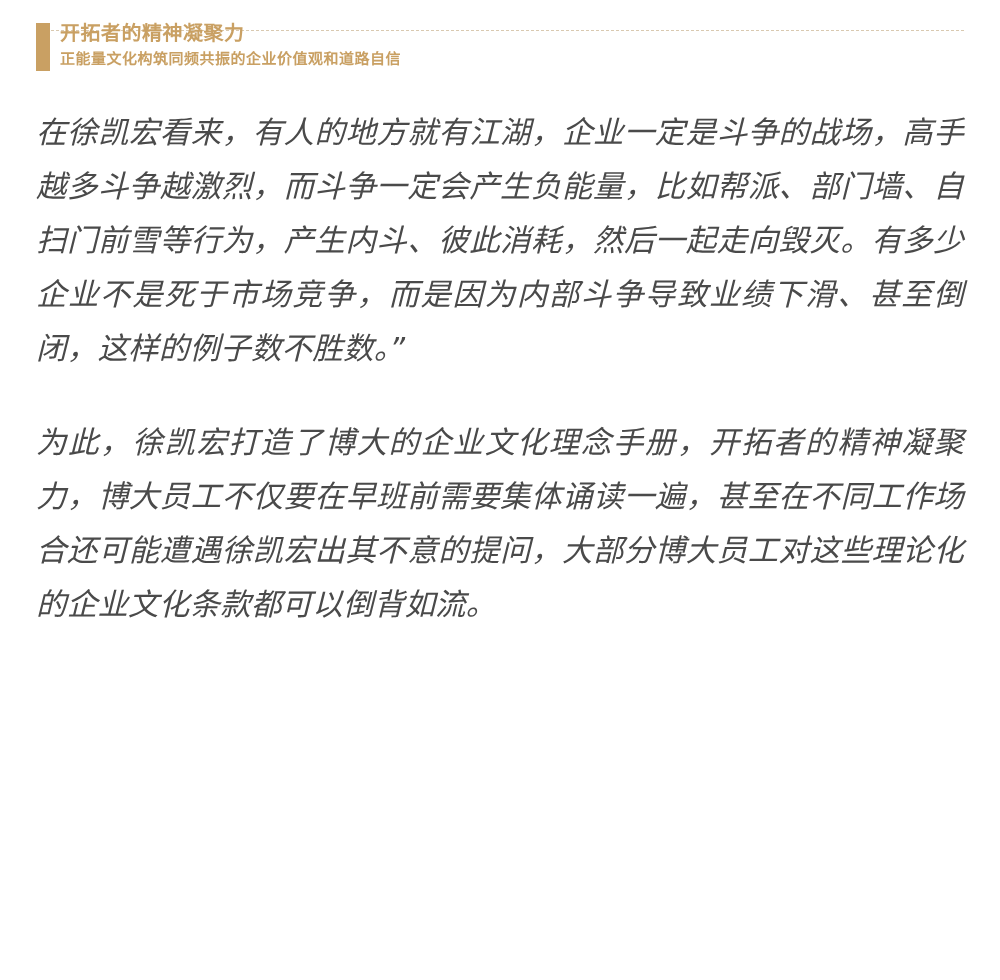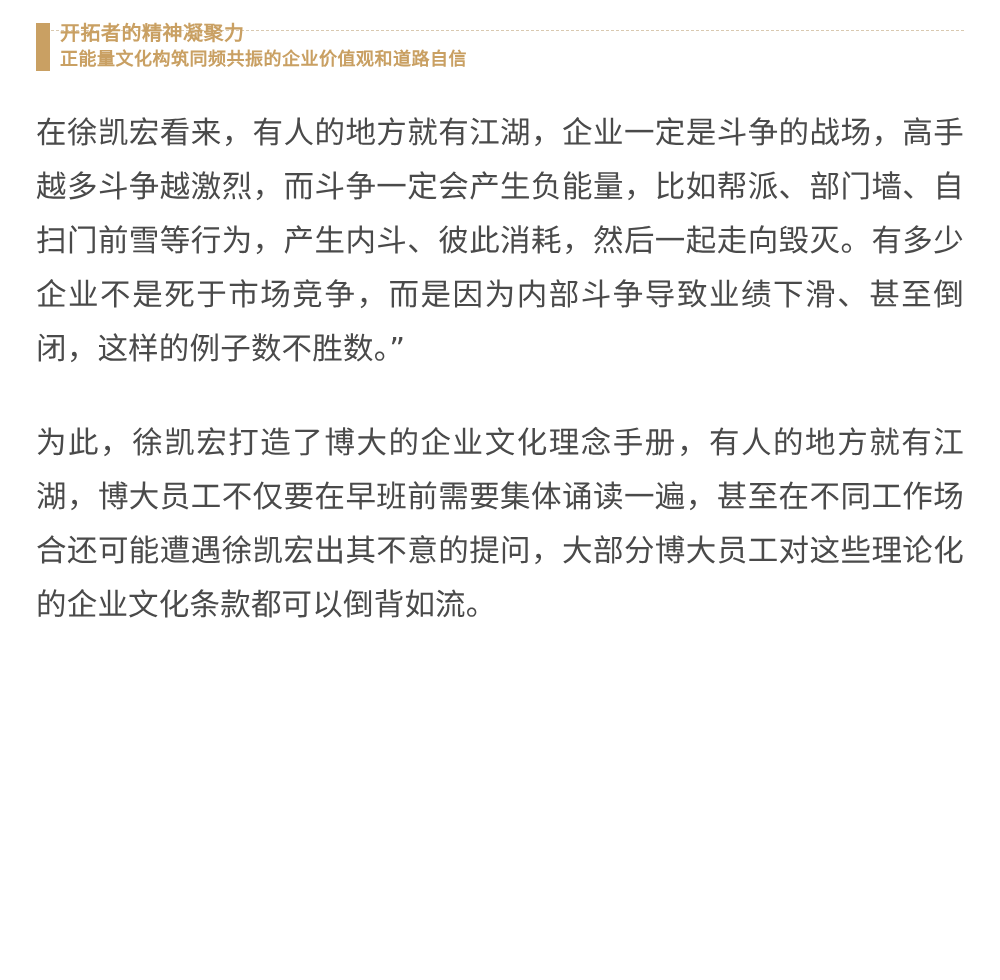--- a/index.html
+++ b/index.html
@@ -45,49 +45,50 @@
   }
   .heading-line {
     color: #c9a063;
     font-weight: bold;
     font-size: 20px;
     line-height: 26px;
     letter-spacing: 0.5px;
     white-space: nowrap;
   }
   .heading-line.sub {
-    font-size: 18px;
+    font-size: 15px;
   }
   .body-copy {
     margin-top: 34px;
   }
   .para {
     font-size: 30.5px;
     line-height: 54px;
     color: #4a4a4a;
     text-align: justify;
     text-justify: inter-ideograph;
     margin: 0 0 40px 0;
     letter-spacing: 0.2px;
+    font-style: italic;
   }
   .para:last-child {
     margin-bottom: 0;
   }
 </style>
 </head>
 <body>
 
 <div class="page">
 
   <div class="top-rule"></div>
 
   <div class="heading-block">
     <div class="heading-bar"></div>
     <div class="heading-line">开拓者的精神凝聚力</div>
     <div class="heading-line sub">正能量文化构筑同频共振的企业价值观和道路自信</div>
   </div>
 
   <div class="body-copy">
     <p class="para">在徐凯宏看来，有人的地方就有江湖，企业一定是斗争的战场，高手越多斗争越激烈，而斗争一定会产生负能量，比如帮派、部门墙、自扫门前雪等行为，产生内斗、彼此消耗，然后一起走向毁灭。有多少企业不是死于市场竞争，而是因为内部斗争导致业绩下滑、甚至倒闭，这样的例子数不胜数。”</p>
-    <p class="para">为此，徐凯宏打造了博大的企业文化理念手册，有人的地方就有江湖，博大员工不仅要在早班前需要集体诵读一遍，甚至在不同工作场合还可能遭遇徐凯宏出其不意的提问，大部分博大员工对这些理论化的企业文化条款都可以倒背如流。</p>
+    <p class="para">为此，徐凯宏打造了博大的企业文化理念手册，开拓者的精神凝聚力，博大员工不仅要在早班前需要集体诵读一遍，甚至在不同工作场合还可能遭遇徐凯宏出其不意的提问，大部分博大员工对这些理论化的企业文化条款都可以倒背如流。</p>
   </div>
 
 </div>
 
 </body></html>

